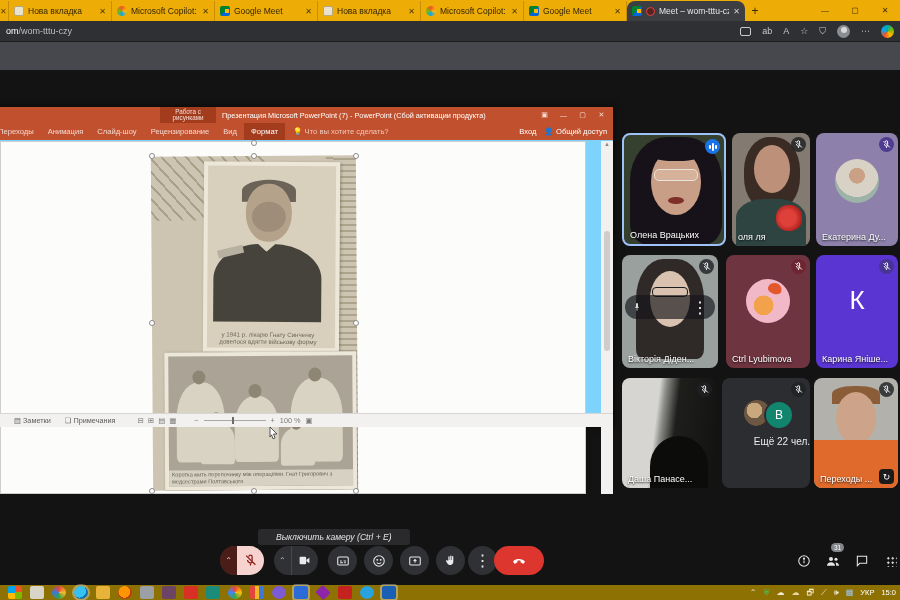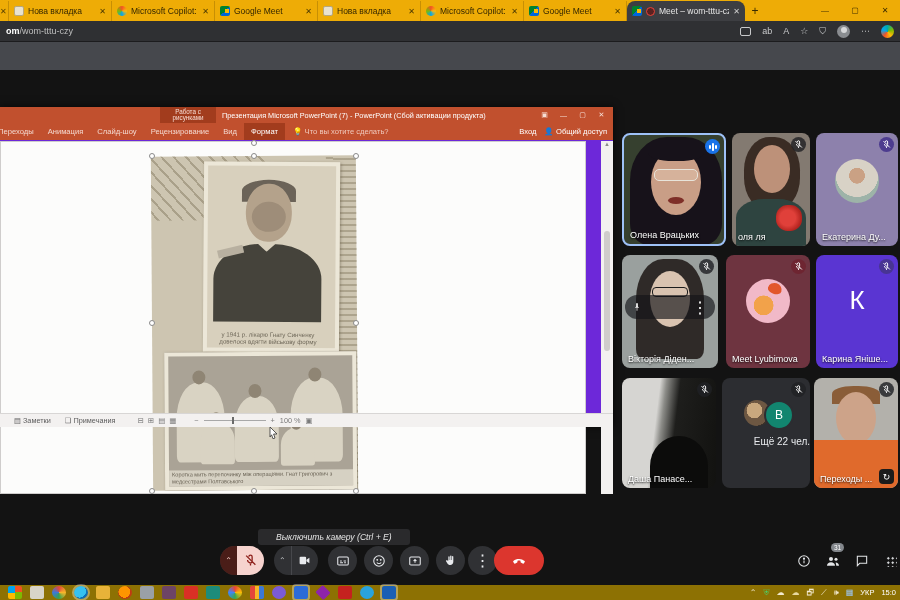--- a/index.html
+++ b/index.html
@@ -21,32 +21,32 @@
   .fav.meet{background:linear-gradient(135deg,#00832d 50%,#0066da 50%);position:relative;}
   .fav.meet::after{content:"";position:absolute;right:1px;top:3px;width:4px;height:4px;background:#ffba00;}
   .rec{width:9px;height:9px;border-radius:50%;background:#5b2120;border:1.5px solid #e8443a;box-sizing:border-box;}
   .newtab{width:20px;height:20px;display:flex;align-items:center;justify-content:center;color:#3a2b00;font-size:12px;}
   .winbtns{margin-left:auto;display:flex;height:21px;}
   .winbtn{width:30px;display:flex;align-items:center;justify-content:center;font-size:8px;color:#3a2b00;}
 
   
   .urlbar{position:absolute;top:21px;left:0;width:900px;height:21px;background:#2f3033;display:flex;align-items:center;
           color:#bfbfbf;font-size:9px;padding:0 6px;box-sizing:border-box;border-bottom:1px solid #1c1c1e;}
-  .urlhost{color:#fff;font-weight:bold;}
+  .urlhost{color:#fff;font-weight:normal;}
   .urlicons{margin-left:auto;display:flex;align-items:center;gap:11px;color:#c8c9cb;font-size:9px;}
   .uib{width:11px;height:9px;border:1px solid #c8c9cb;border-radius:2px;box-sizing:border-box;}
   .avat{width:13px;height:13px;border-radius:50%;background:#8a8d91;position:relative;}
   .avat::after{content:"";position:absolute;left:3.5px;top:2px;width:6px;height:6px;border-radius:50%;background:#d7d8da;}
   .cop{width:13px;height:13px;border-radius:50%;background:conic-gradient(#0aa,#7fba00,#ffba08,#f35325,#05a6f0,#0aa);}
 
   .band{position:absolute;top:42px;left:0;width:900px;height:28px;background:#46484d;}
   .stage{position:absolute;top:70px;left:0;width:900px;height:515px;background:#131313;}
 
   
-  .ppt{position:absolute;top:37px;left:0;width:613px;height:320px;background:#6d28d9;box-shadow:0 0 8px rgba(0,0,0,.7);}
+  .ppt{position:absolute;top:37px;left:0;width:613px;height:320px;background:#7dd3fc;box-shadow:0 0 8px rgba(0,0,0,.7);}
   .ppt-title{position:absolute;top:0;left:0;width:100%;height:16px;background:#c1502e;display:flex;align-items:center;}
   .ctx{position:absolute;left:160px;top:0;width:56px;height:16px;background:#a23c1d;color:#f7ddd4;font-size:6.3px;
        display:flex;align-items:center;justify-content:center;text-align:center;line-height:1;}
   .ppt-doc-title{position:absolute;left:222px;top:0;height:16px;display:flex;align-items:center;color:#fff;font-size:7.3px;white-space:nowrap;}
   .pptwin{position:absolute;right:2px;top:0;height:16px;display:flex;}
   .pptwin span{width:19px;display:flex;align-items:center;justify-content:center;color:#f6ddd4;font-size:7px;}
   .ppt-ribbon{position:absolute;top:16px;left:0;width:100%;height:17px;background:#c1502e;display:flex;align-items:center;
               color:#f3d8cf;font-size:7.6px;}
   .rtab{padding:0 7px;white-space:nowrap;}
   .rtab.first{margin-left:-9px;}
@@ -394,21 +394,21 @@
       <div class="av"></div>
       <div class="bfly"></div>
       <div class="bdg maroon">
         <svg width="9" height="9" viewBox="0 0 24 24" fill="none" stroke="#fff" stroke-width="2.6">
             <path d="M9 5a3 3 0 0 1 6 0v6a3 3 0 0 1-.5 1.6"></path>
             <path d="M6.5 11a5.5 5.5 0 0 0 9.6 3.6"></path>
             <path d="M12 17.5V21"></path>
             <path d="M4 3l17 17"></path>
           </svg>
       </div>
-      <div class="nm">Meet Lyubimova</div>
+      <div class="nm">Ctrl Lyubimova</div>
     </div>
 
     <div class="tile t6">
       <div class="init">К</div>
       <div class="bdg purple">
         <svg width="9" height="9" viewBox="0 0 24 24" fill="none" stroke="#fff" stroke-width="2.6">
             <path d="M9 5a3 3 0 0 1 6 0v6a3 3 0 0 1-.5 1.6"></path>
             <path d="M6.5 11a5.5 5.5 0 0 0 9.6 3.6"></path>
             <path d="M12 17.5V21"></path>
             <path d="M4 3l17 17"></path>

